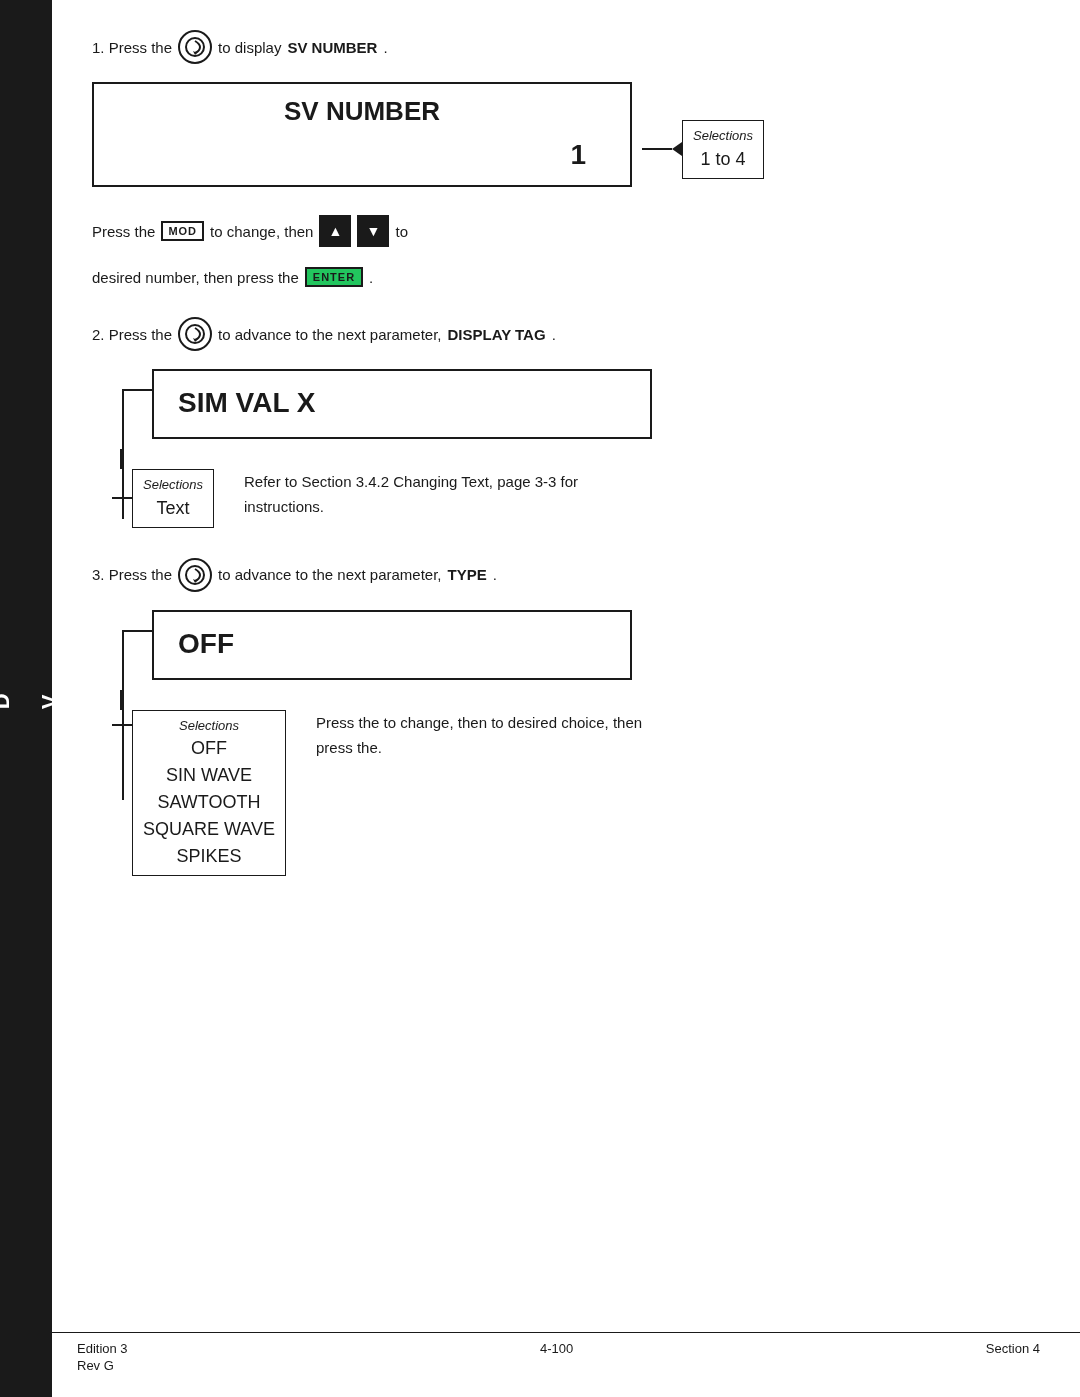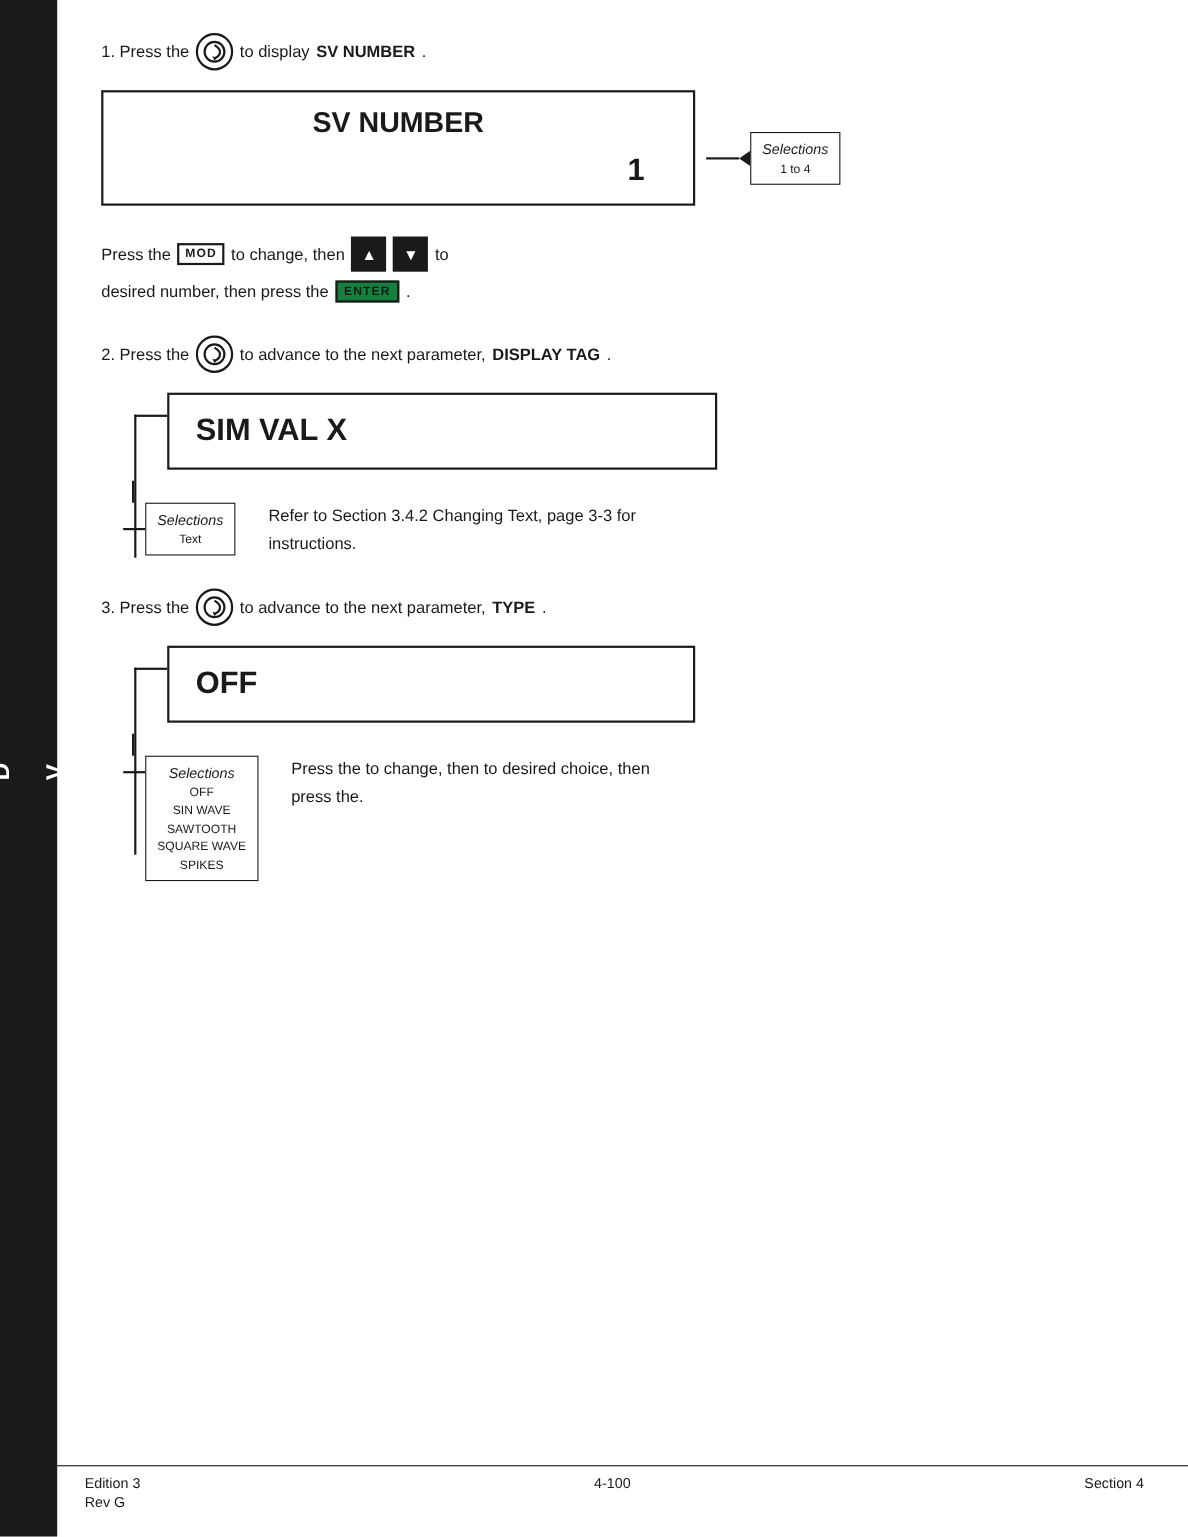--- a/index.html
+++ b/index.html
@@ -103,21 +103,21 @@
     }
     .btn-enter {
       display: inline-flex;
       align-items: center;
       justify-content: center;
       padding: 2px 6px;
       border: 2px solid #1a1a1a;
       font-size: 11px;
       font-weight: bold;
       letter-spacing: 1px;
-      background: #15803d;
+      background: #22c55e;
       flex-shrink: 0;
     }
     .btn-mod {
       display: inline-flex;
       align-items: center;
       justify-content: flex-start;
       padding: 2px 5px;
       border: 2px solid #1a1a1a;
       font-size: 11px;
       font-weight: bold;
@@ -137,21 +137,21 @@
       text-align: center;
       line-height: 1.5;
     }
     .selections-box .sel-title {
       font-style: italic;
       font-weight: normal;
       font-size: 13px;
     }
     .selections-box .sel-content {
       font-style: normal;
-      font-size: 11px;
+      font-size: 18px;
     }
 
     
     .section-1 {
       margin-bottom: 30px;
     }
     .section-2 {
       margin-bottom: 30px;
     }
     .section-3 {
@@ -261,21 +261,21 @@
           <div class="arrow-head-left"></div>
           <div class="selections-box">
             <div class="sel-title">Selections</div>
             <div class="sel-content">1 to 4</div>
           </div>
         </div>
       </div>
     </div>
 
     <div style="margin-top: 8px; max-width:560px;">
-      <div class="flex-center" style="margin-bottom:8px;">
+      <div class="flex-center" style="margin-bottom:20px;">
         <span>Press the</span>
         <span class="btn-mod">
           <span>MOD</span>
         </span>
         <span>to change, then</span>
         <span class="btn-icon">▲</span>
         <span class="btn-icon">▼</span>
         <span>to</span>
       </div>
       <div class="flex-center">

